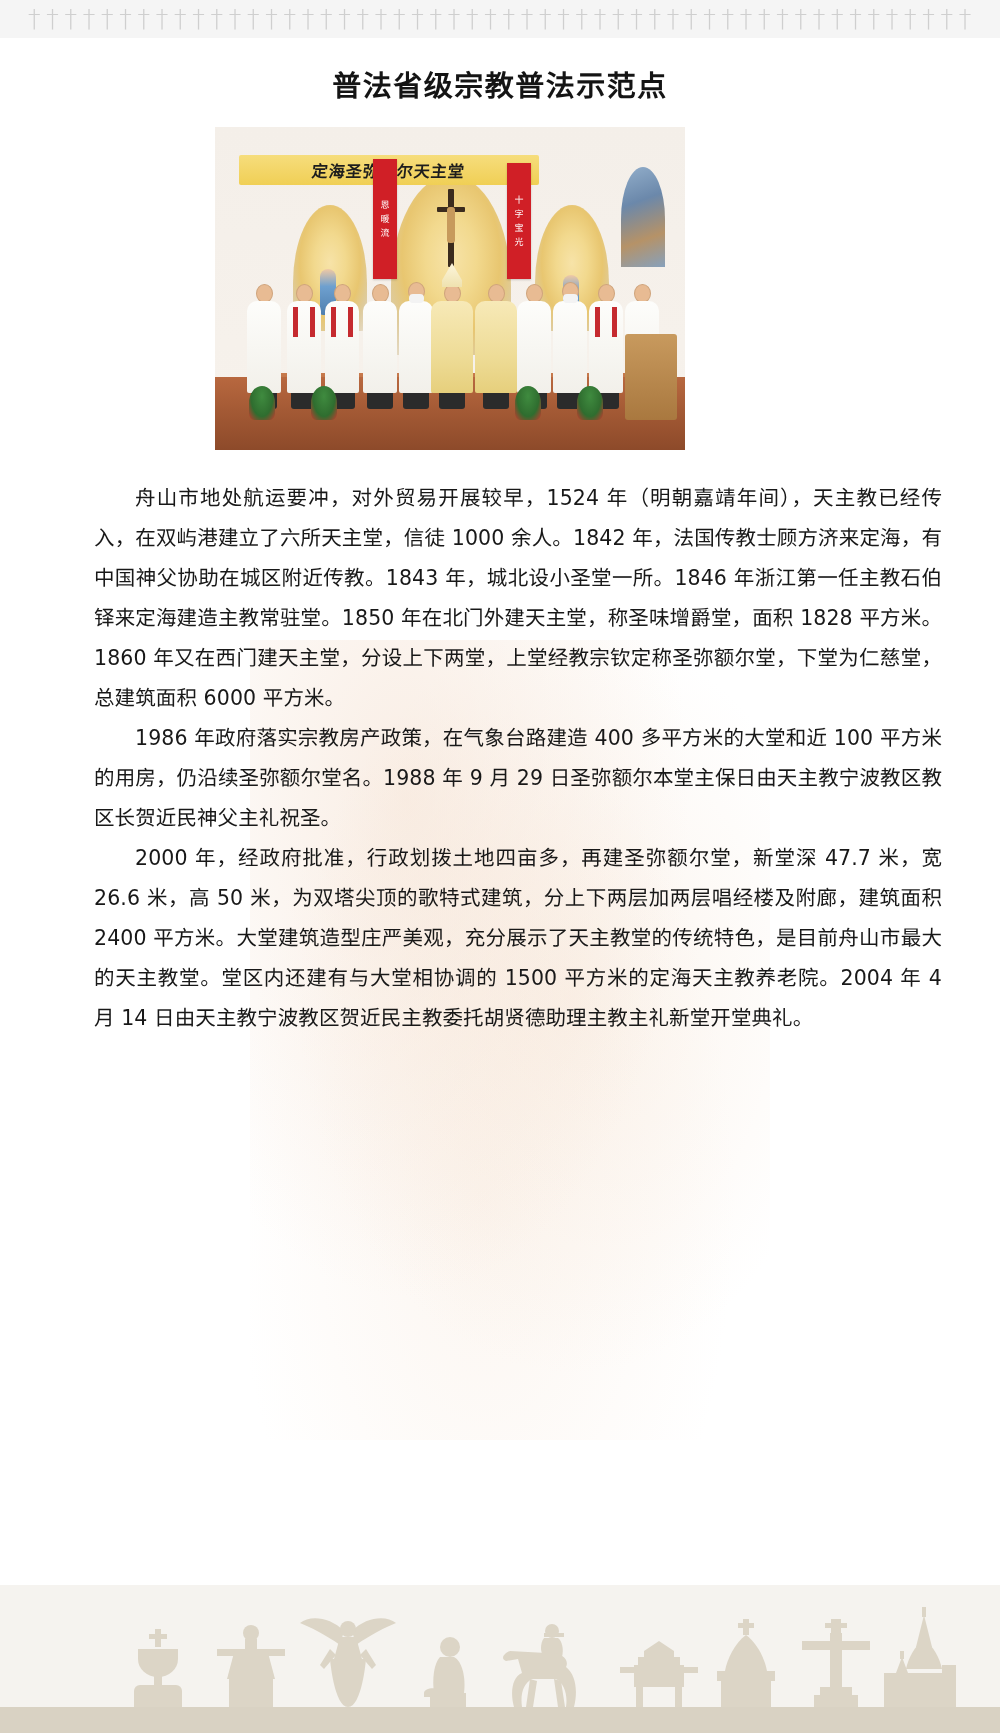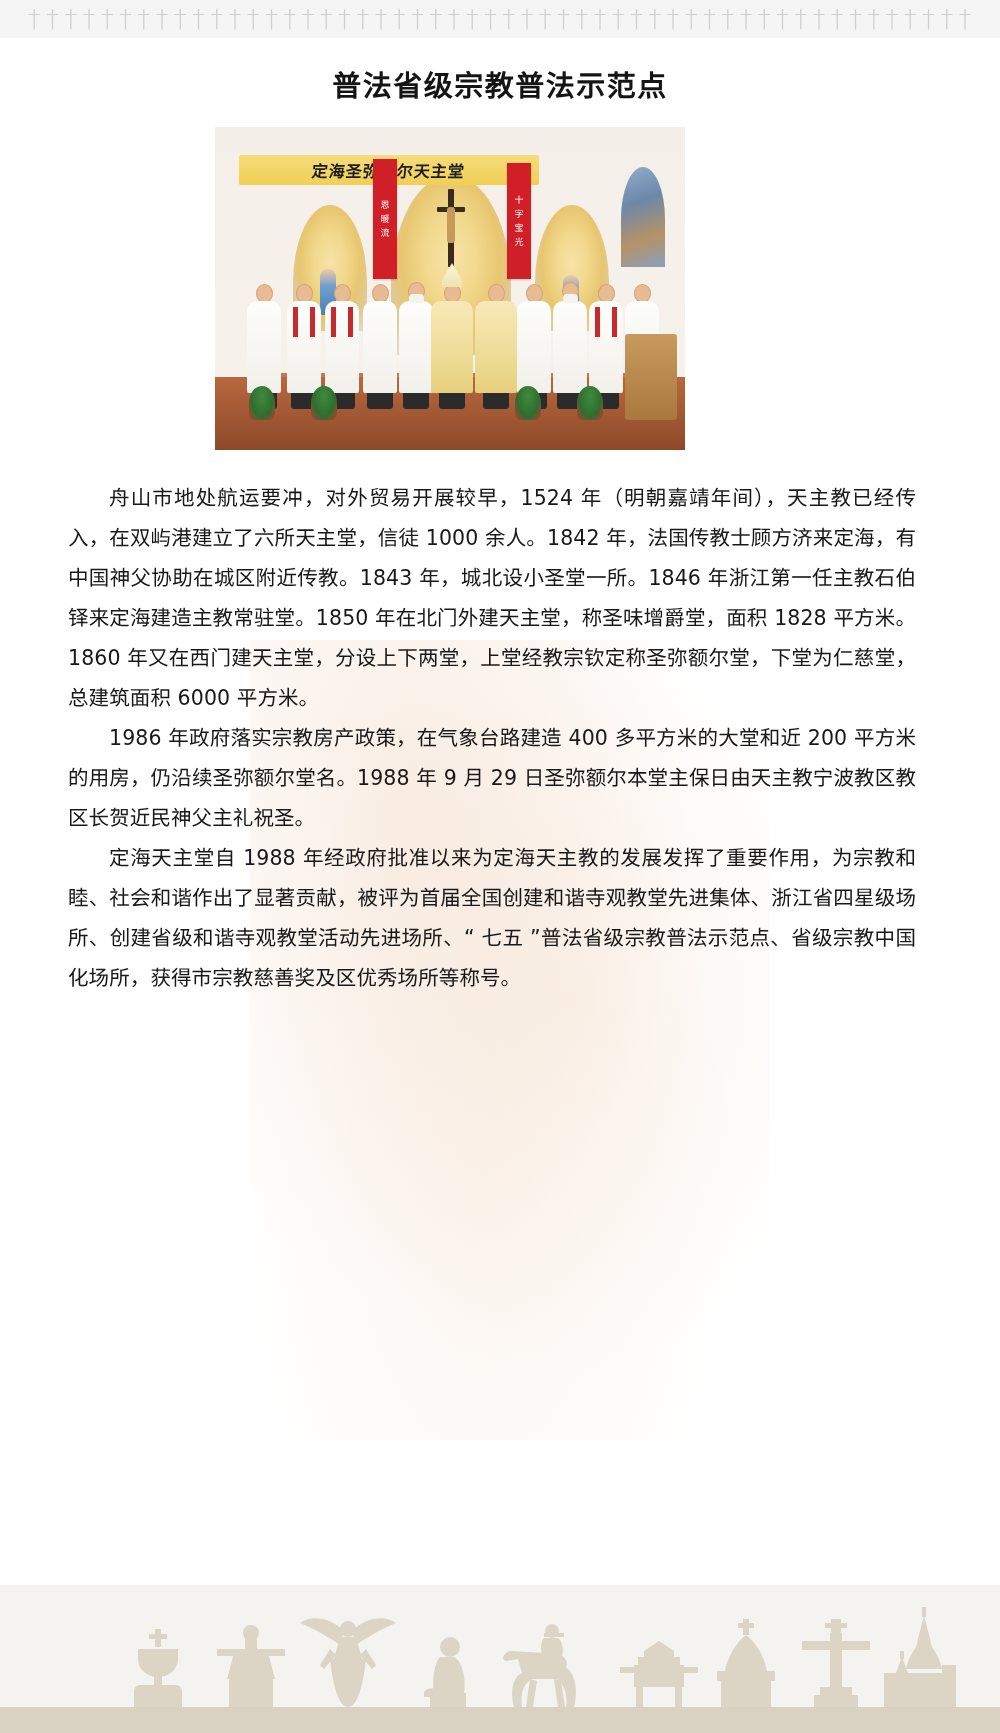--- a/index.html
+++ b/index.html
@@ -192,21 +192,21 @@
     background:
       radial-gradient(ellipse at 30% 20%, rgba(244,223,206,.55) 0%, rgba(255,255,255,0) 55%),
       radial-gradient(ellipse at 62% 45%, rgba(247,231,216,.5) 0%, rgba(255,255,255,0) 60%),
       radial-gradient(ellipse at 45% 70%, rgba(246,228,212,.35) 0%, rgba(255,255,255,0) 62%);
     pointer-events: none;
   }
 
   
   .body-text {
     position: absolute;
-    left: 68px;
+    left: 94px;
     top: 478px;
     width: 848px;
   }
   .para {
     font-size: 20.5px;
     line-height: 40px;
     color: #181818;
     text-align: justify;
     text-justify: inter-ideograph;
     text-indent: 2em;
@@ -417,22 +417,22 @@
         <div class="plant" style="left: 96px;"></div>
         <div class="plant" style="left: 300px;"></div>
         <div class="plant" style="left: 362px;"></div>
       </div>
   </div>
 
   <div class="watermark"></div>
 
   <div class="body-text" id="body-text">
       <p class="para">舟山市地处航运要冲，对外贸易开展较早，1524 年（明朝嘉靖年间），天主教已经传入，在双屿港建立了六所天主堂，信徒 1000 余人。1842 年，法国传教士顾方济来定海，有中国神父协助在城区附近传教。1843 年，城北设小圣堂一所。1846 年浙江第一任主教石伯铎来定海建造主教常驻堂。1850 年在北门外建天主堂，称圣味增爵堂，面积 1828 平方米。1860 年又在西门建天主堂，分设上下两堂，上堂经教宗钦定称圣弥额尔堂，下堂为仁慈堂，总建筑面积 6000 平方米。</p>
-      <p class="para">1986 年政府落实宗教房产政策，在气象台路建造 400 多平方米的大堂和近 200 平方米的用房，仍沿续圣弥额尔堂名。1988 年 9 月 29 日圣弥额尔本堂主保日由天主教宁波教区教区长贺近民神父主礼祝圣。</p>
-      <p class="para">定海天主堂自 1988 年经政府批准以来为定海天主教的发展发挥了重要作用，为宗教和睦、社会和谐作出了显著贡献，被评为首届全国创建和谐寺观教堂先进集体、浙江省四星级场所、创建省级和谐寺观教堂活动先进场所、“ 七五 ”普法省级宗教普法示范点、省级宗教中国化场所，获得市宗教慈善奖及区优秀场所等称号。</p>
+      <p class="para">1986 年政府落实宗教房产政策，在气象台路建造 400 多平方米的大堂和近 100 平方米的用房，仍沿续圣弥额尔堂名。1988 年 9 月 29 日圣弥额尔本堂主保日由天主教宁波教区教区长贺近民神父主礼祝圣。</p>
+      <p class="para">2000 年，经政府批准，行政划拨土地四亩多，再建圣弥额尔堂，新堂深 47.7 米，宽 26.6 米，高 50 米，为双塔尖顶的歌特式建筑，分上下两层加两层唱经楼及附廊，建筑面积 2400 平方米。大堂建筑造型庄严美观，充分展示了天主教堂的传统特色，是目前舟山市最大的天主教堂。堂区内还建有与大堂相协调的 1500 平方米的定海天主教养老院。2004 年 4 月 14 日由天主教宁波教区贺近民主教委托胡贤德助理主教主礼新堂开堂典礼。</p>
     </div>
 
   <div class="footer-band">
     <div class="silhouettes">
 
       <svg class="sil" style="left:130px; width:56px; height:78px;" viewBox="0 0 56 78">
         <rect x="25" y="0" width="6" height="18"></rect>
         <rect x="19" y="5" width="18" height="5"></rect>
         <path d="M8 20 h40 v10 a20 18 0 0 1 -40 0 z"></path>
         <rect x="24" y="46" width="8" height="10"></rect>

